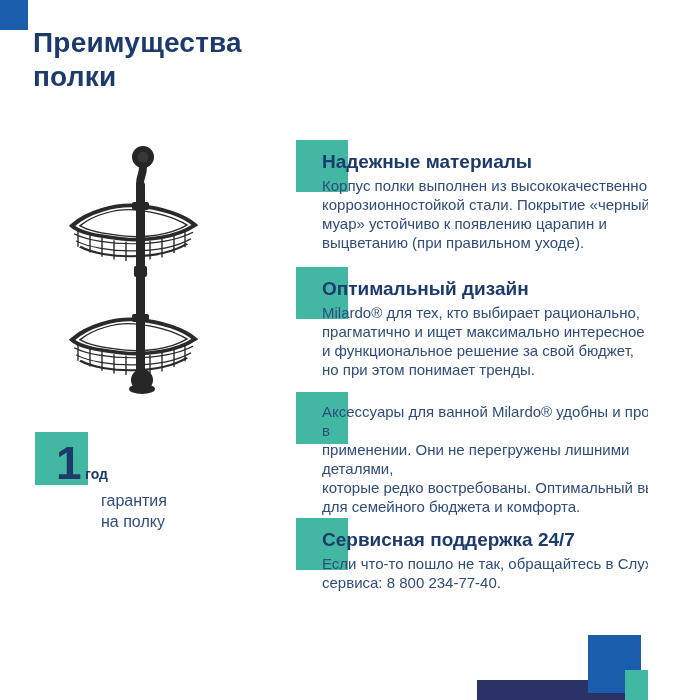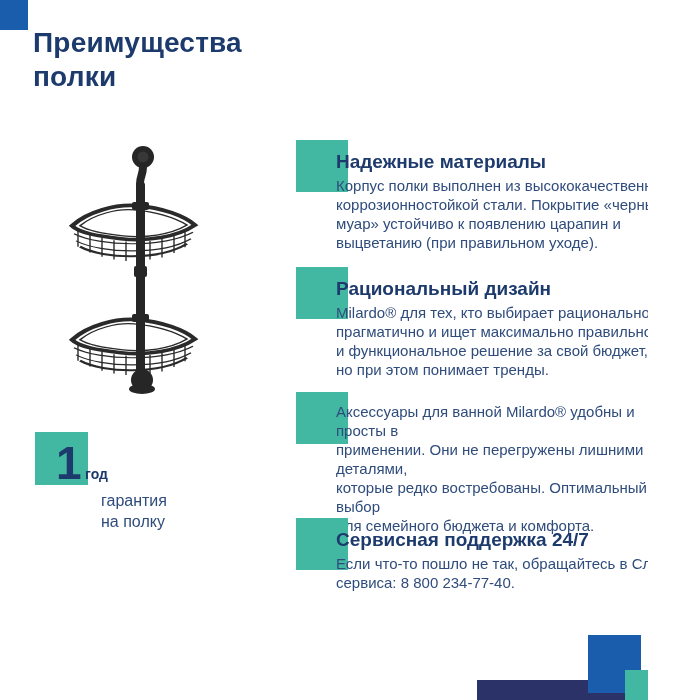--- a/index.html
+++ b/index.html
@@ -56,21 +56,21 @@
   }
   
   .product { position: absolute; left: 58px; top: 138px; }
   
   .feature { position: absolute; left: 296px; width: 390px; }
   .feature .fsq {
     position: absolute; left: 0; top: 0;
     width: 52px; height: 52px;
     background: var(--teal);
   }
-  .feature .ftext { position: relative; margin-left: 40px; padding-top: 10px; }
+  .feature .ftext { position: relative; margin-left: 26px; padding-top: 10px; }
   .feature h2 {
     font-size: 19px; line-height: 23px; font-weight: 700;
     color: var(--navy); margin-bottom: 3px;
   }
   .feature p {
     font-size: 15px; line-height: 19px;
     color: var(--body-text);
     white-space: pre-line;
   }
   
@@ -191,23 +191,23 @@
       <p>Корпус полки выполнен из высококачественной
 коррозионностойкой стали. Покрытие «черный
 муар» устойчиво к появлению царапин и
 выцветанию (при правильном уходе).</p>
     </div>
   </section>
 
   <section class="feature" style="top:267px">
     <div class="fsq"></div>
     <div class="ftext">
-      <h2>Рациональный дизайн</h2>
+      <h2>Оптимальный дизайн</h2>
       <p>Milardo® для тех, кто выбирает рационально,
-прагматично и ищет максимально правильном
+прагматично и ищет максимально интересное
 и функциональное решение за свой бюджет,
 но при этом понимает тренды.</p>
     </div>
   </section>
 
   <section class="feature" style="top:392px">
     <div class="fsq"></div>
     <div class="ftext">
       <p>Аксессуары для ванной Milardo® удобны и просты в
 применении. Они не перегружены лишними деталями,

